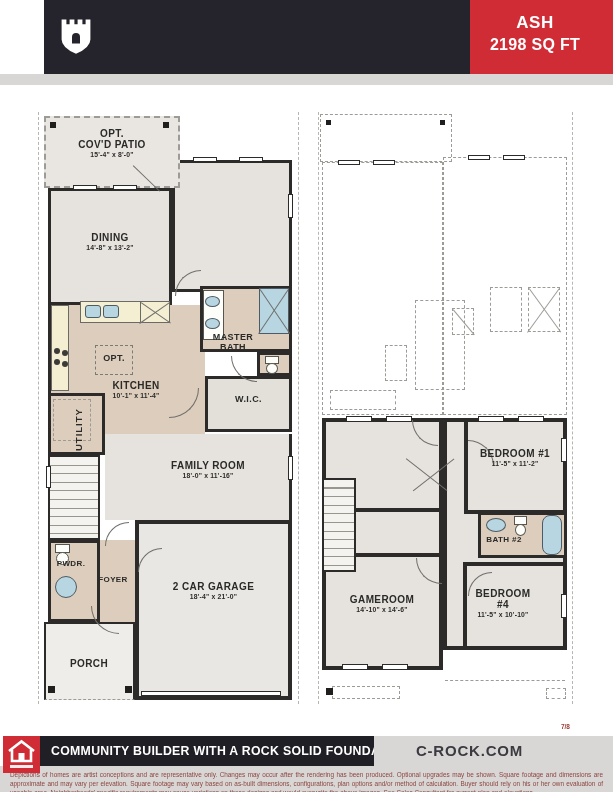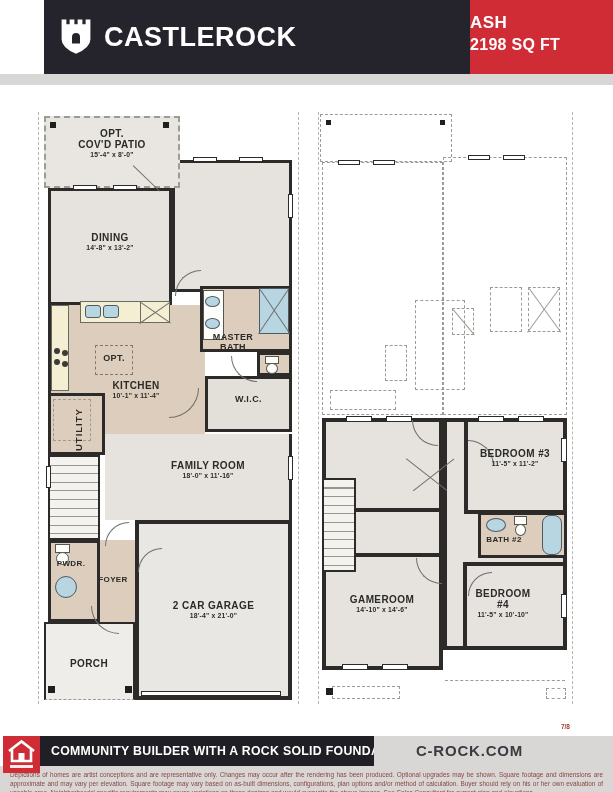--- a/index.html
+++ b/index.html
@@ -4,21 +4,21 @@
 <style>
   html,body{margin:0;padding:0}
   body{width:613px;height:792px;position:relative;background:#fff;overflow:hidden;
        font-family:"Liberation Sans",sans-serif;}
   
   .hdr-dark{position:absolute;left:44px;top:0;width:426px;height:74px;background:#25232b;
             display:flex;align-items:center;padding-left:16px;box-sizing:border-box}
   .brand-name{color:#fff;font-size:27px;font-weight:700;letter-spacing:.5px;line-height:1}
   .brand-sub{color:#e8e8e8;font-size:10.5px;font-weight:400;letter-spacing:5.5px;margin-top:3px}
   .hdr-red{position:absolute;left:470px;top:0;width:143px;height:74px;background:#d02c35;
-           box-sizing:border-box;text-align:left;padding:13px 13px 0 0;color:#fff}
+           box-sizing:border-box;text-align:center;padding:13px 13px 0 0;color:#fff}
   .plan-name{font-size:17px;font-weight:800;letter-spacing:.5px}
   .plan-sqft{font-size:16px;font-weight:800;letter-spacing:.3px;margin-top:3px}
   .hdr-shadow{position:absolute;left:0;top:74px;width:613px;height:11px;background:#d8d7d5}
   
   .plan{position:absolute}
   .room{position:absolute;box-sizing:border-box;border:3.5px solid #2c2b29;z-index:1}
   .wall{position:absolute;background:#2c2b29;z-index:2}
   .dash{position:absolute;box-sizing:border-box;border:1.6px dashed #9d9b96;z-index:2}
   .lot{position:absolute;width:0;border-left:1.4px dashed #b7b5b0;z-index:0}
   .lbl{position:absolute;text-align:center;color:#2a2a28;z-index:6}
@@ -55,21 +55,20 @@
 </style>
 </head>
 <body>
 
 <div class="hdr-dark">
   <svg width="32" height="48" viewBox="0 0 40 48" style="margin-right:12px">
     <path fill="#ffffff" d="M2,2 H8 V8 H12 V2 H18 V8 H22 V2 H28 V8 H32 V2 H38 V27 Q38,37 20,45 Q2,37 2,27 Z"></path>
     <path fill="#25232b" d="M15,32 v-8 a5,5 0 0 1 10,0 v8 z"></path>
   </svg>
   <div>
-    <div class="brand-name">CASTLEROCK</div>
   </div>
 </div>
 <div class="hdr-red">
   <div class="plan-name">ASH</div>
   <div class="plan-sqft">2198 SQ FT</div>
 </div>
 <div class="hdr-shadow"></div>
 
 <div class="plan" style="left:35px;top:108px;width:278px;height:616px">
   <div class="lot" style="left:3px;top:4px;height:592px"></div>
@@ -161,21 +160,21 @@
   <div class="lbl" style="left:113px;top:352px;width:120px">
     <span class="lname">FAMILY ROOM</span>
     <span class="ldims">18'-0" x 11'-16"</span>
   </div>
   <div class="lbl" style="left:13px;top:452px;width:46px">
     <span class="lname xs">PWDR.</span>
   </div>
   <div class="lbl" style="left:52px;top:468px;width:52px">
     <span class="lname xs">FOYER</span>
   </div>
-  <div class="lbl" style="left:112px;top:492px;width:133px">
+  <div class="lbl" style="left:112px;top:473px;width:133px">
     <span class="lname">2 CAR GARAGE</span>
     <span class="ldims">18'-4" x 21'-0"</span>
   </div>
   <div class="lbl" style="left:22px;top:550px;width:64px">
     <span class="lname">PORCH</span>
   </div>
 </div>
 
 <div class="plan" style="left:318px;top:108px;width:258px;height:616px">
   <div class="lot" style="left:0;top:4px;height:592px"></div>
@@ -231,21 +230,21 @@
   <div class="win" style="left:243px;top:486px;width:6px;height:24px"></div>
   <div class="win" style="left:24px;top:556px;width:26px;height:6px"></div>
   <div class="win" style="left:64px;top:556px;width:26px;height:6px"></div>
 
   <div class="dash" style="left:14px;top:578px;width:68px;height:13px"></div>
   <div class="dash" style="left:127px;top:572px;width:120px;height:0;border-width:1.4px 0 0 0"></div>
   <div class="dash" style="left:228px;top:580px;width:20px;height:11px"></div>
   <div class="post" style="left:8px;top:580px;width:7px;height:7px"></div>
 
   <div class="lbl" style="left:148px;top:340px;width:98px">
-    <span class="lname">BEDROOM #3</span>
+    <span class="lname">BEDROOM #1</span>
     <span class="ldims">11'-5" x 11'-2"</span>
   </div>
   <div class="lbl" style="left:163px;top:428px;width:46px">
     <span class="lname xs">BATH #2</span>
   </div>
   <div class="lbl" style="left:22px;top:486px;width:84px">
     <span class="lname">GAMEROOM</span>
     <span class="ldims">14'-10" x 14'-6"</span>
   </div>
   <div class="lbl" style="left:150px;top:480px;width:70px">

